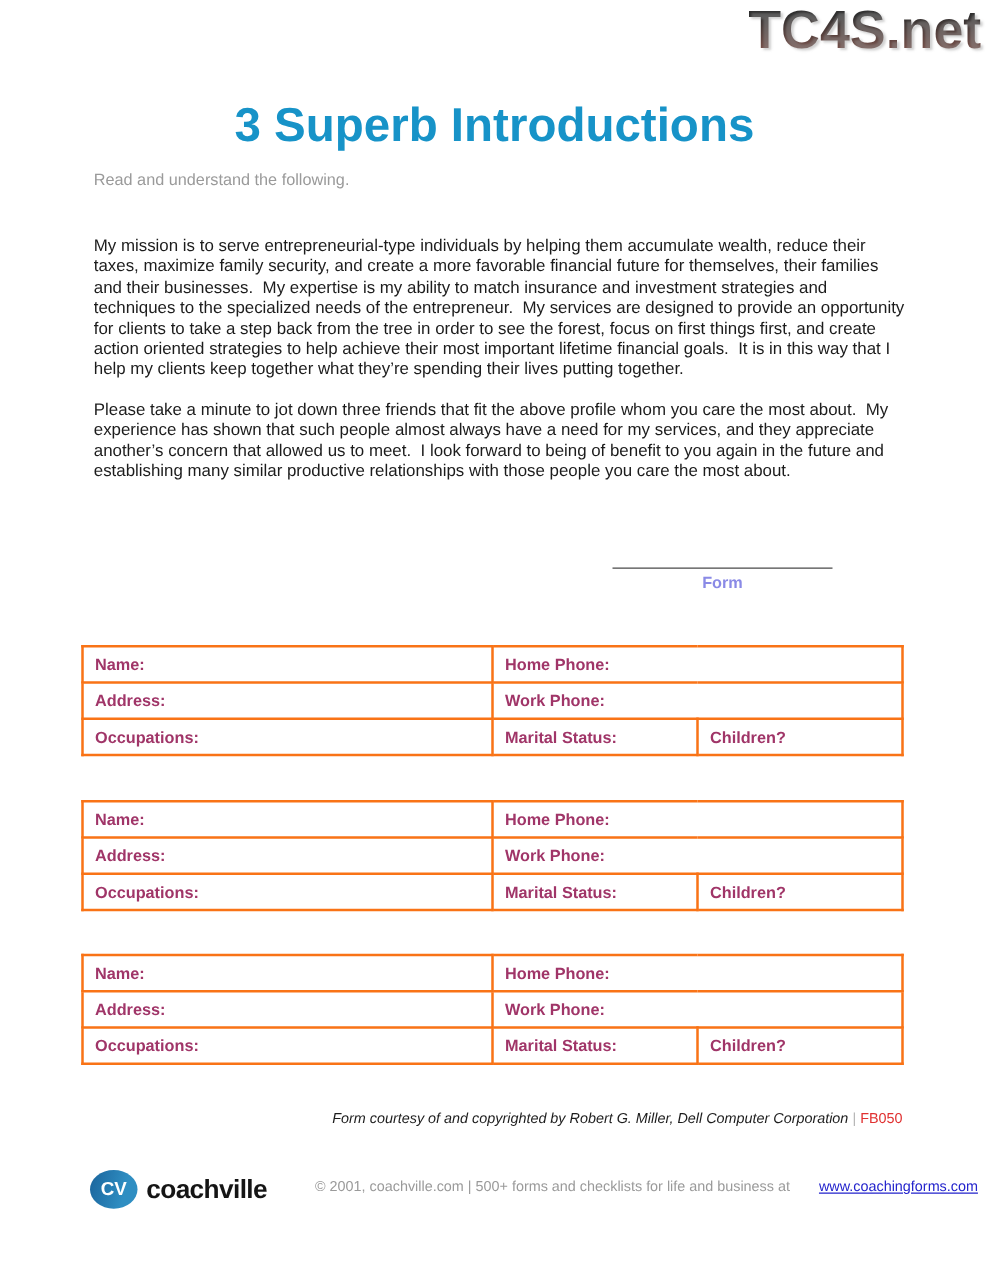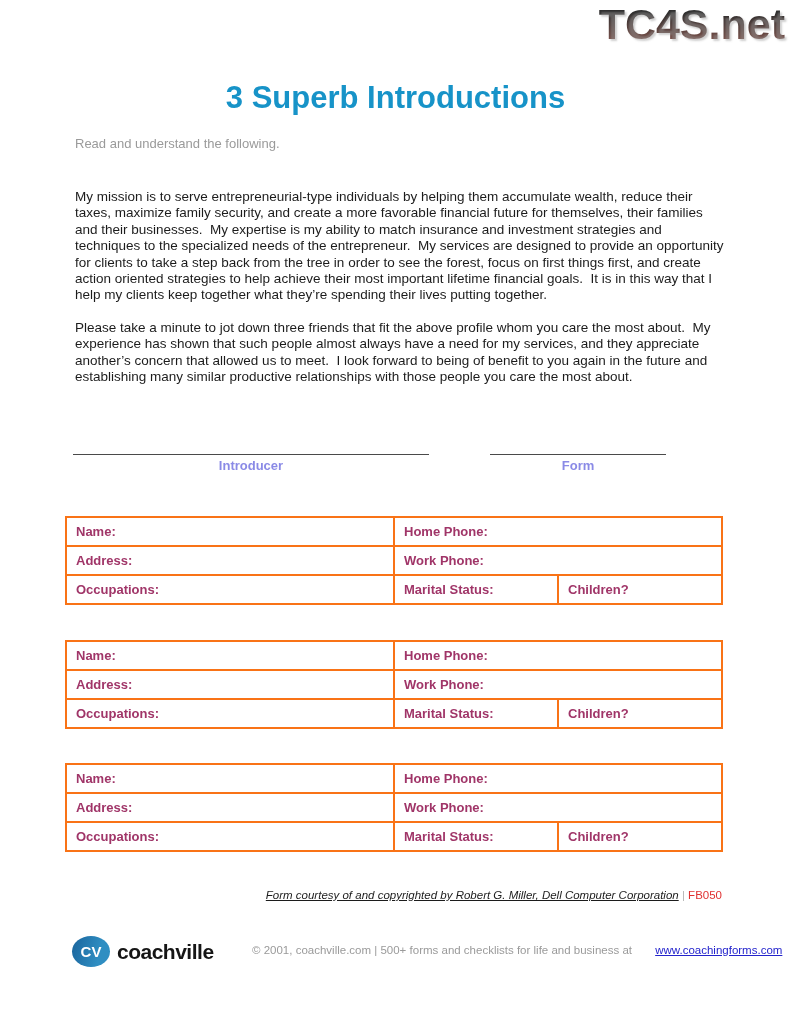--- a/index.html
+++ b/index.html
@@ -70,21 +70,21 @@
        0   -2px 0 #ffffff, 0    2px 0 #ffffff,
        3px  4px 2px rgba(90,40,40,0.55);
   }
 
   
   .title {
     position: absolute;
     top: 80px; left: 0;
     width: 100%;
     text-align: center;
-    font-size: 31px;
+    font-size: 38px;
     font-weight: bold;
     color: #1793c8;
     letter-spacing: 0px;
   }
   .instruction {
     position: absolute;
     top: 136px; left: 75px;
     font-size: 13px;
     color: #9a9a9a;
   }
@@ -144,21 +144,21 @@
   .col-q1 { width: 24%; }
   .col-q2 { width: 26%; }
 
   
   .courtesy {
     position: absolute;
     top: 889px; right: 69px;
     font-size: 11.5px;
     color: #1c1c1c;
   }
-  .courtesy .c-text { font-style: italic; text-decoration: underline; }
+  .courtesy .c-text { font-style: italic; }
   .courtesy .c-sep { color: #b5b5b5; font-style: normal; }
   .courtesy .c-code { color: #e03131; font-style: normal; }
 
   .brand {
     position: absolute;
     top: 936px; left: 72px;
     display: flex;
     align-items: center;
   }
   .cv-badge {
@@ -201,23 +201,20 @@
 
   <div class="wm-tc4s">TC4S.net</div>
 
   <h1 class="title">3 Superb Introductions</h1>
 
   <div class="instruction">Read and understand the following.</div>
 
   <p class="para para-1">My mission is to serve entrepreneurial-type individuals by helping them accumulate wealth, reduce their taxes, maximize family security, and create a more favorable financial future for themselves, their families and their businesses.  My expertise is my ability to match insurance and investment strategies and techniques to the specialized needs of the entrepreneur.  My services are designed to provide an opportunity for clients to take a step back from the tree in order to see the forest, focus on first things first, and create action oriented strategies to help achieve their most important lifetime financial goals.  It is in this way that I help my clients keep together what they’re spending their lives putting together.</p>
   <p class="para para-2">Please take a minute to jot down three friends that fit the above profile whom you care the most about.  My experience has shown that such people almost always have a need for my services, and they appreciate another’s concern that allowed us to meet.  I look forward to being of benefit to you again in the future and establishing many similar productive relationships with those people you care the most about.</p>
 
-  <div class="sig-block sig-introducer">
-    <div class="sig-label">Introducer</div>
-  </div>
   <div class="sig-block sig-date">
     <div class="sig-label">Form</div>
   </div>
 
 
   <table class="form-table table-1">
     <tbody>
         <tr>
       <td class="col-half">Name:</td>
       <td colspan="2">Home Phone:</td>

